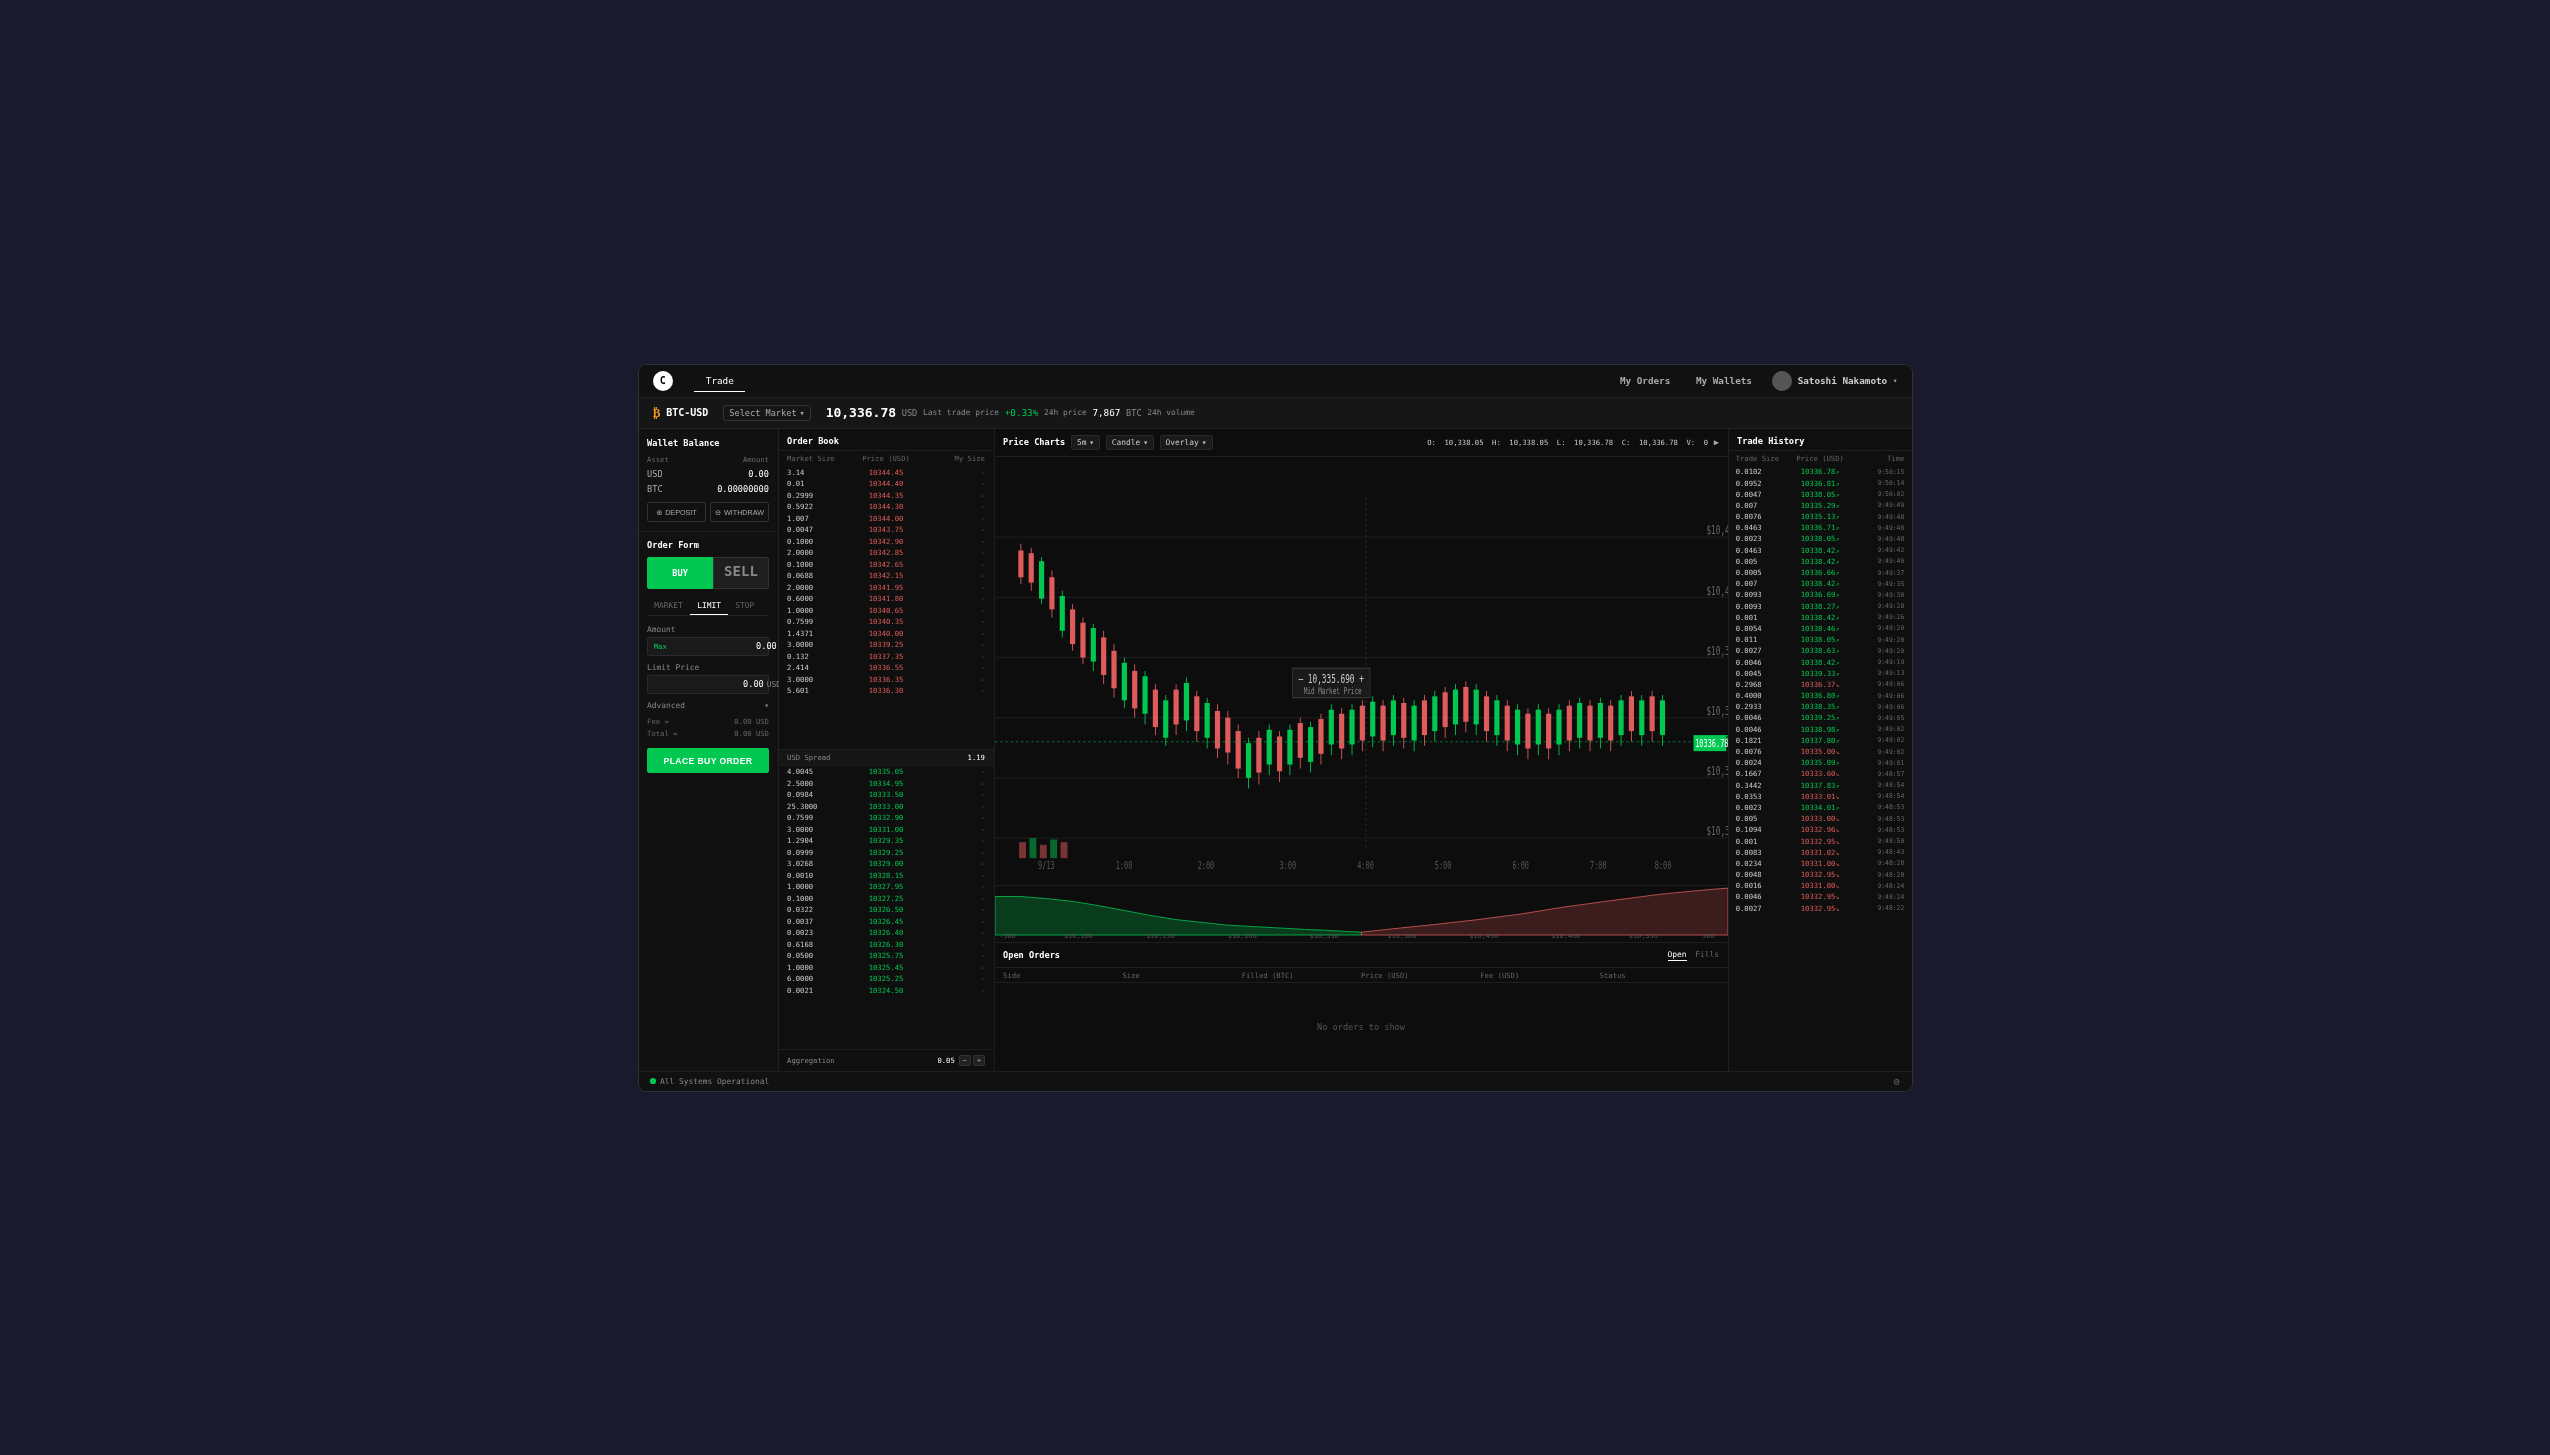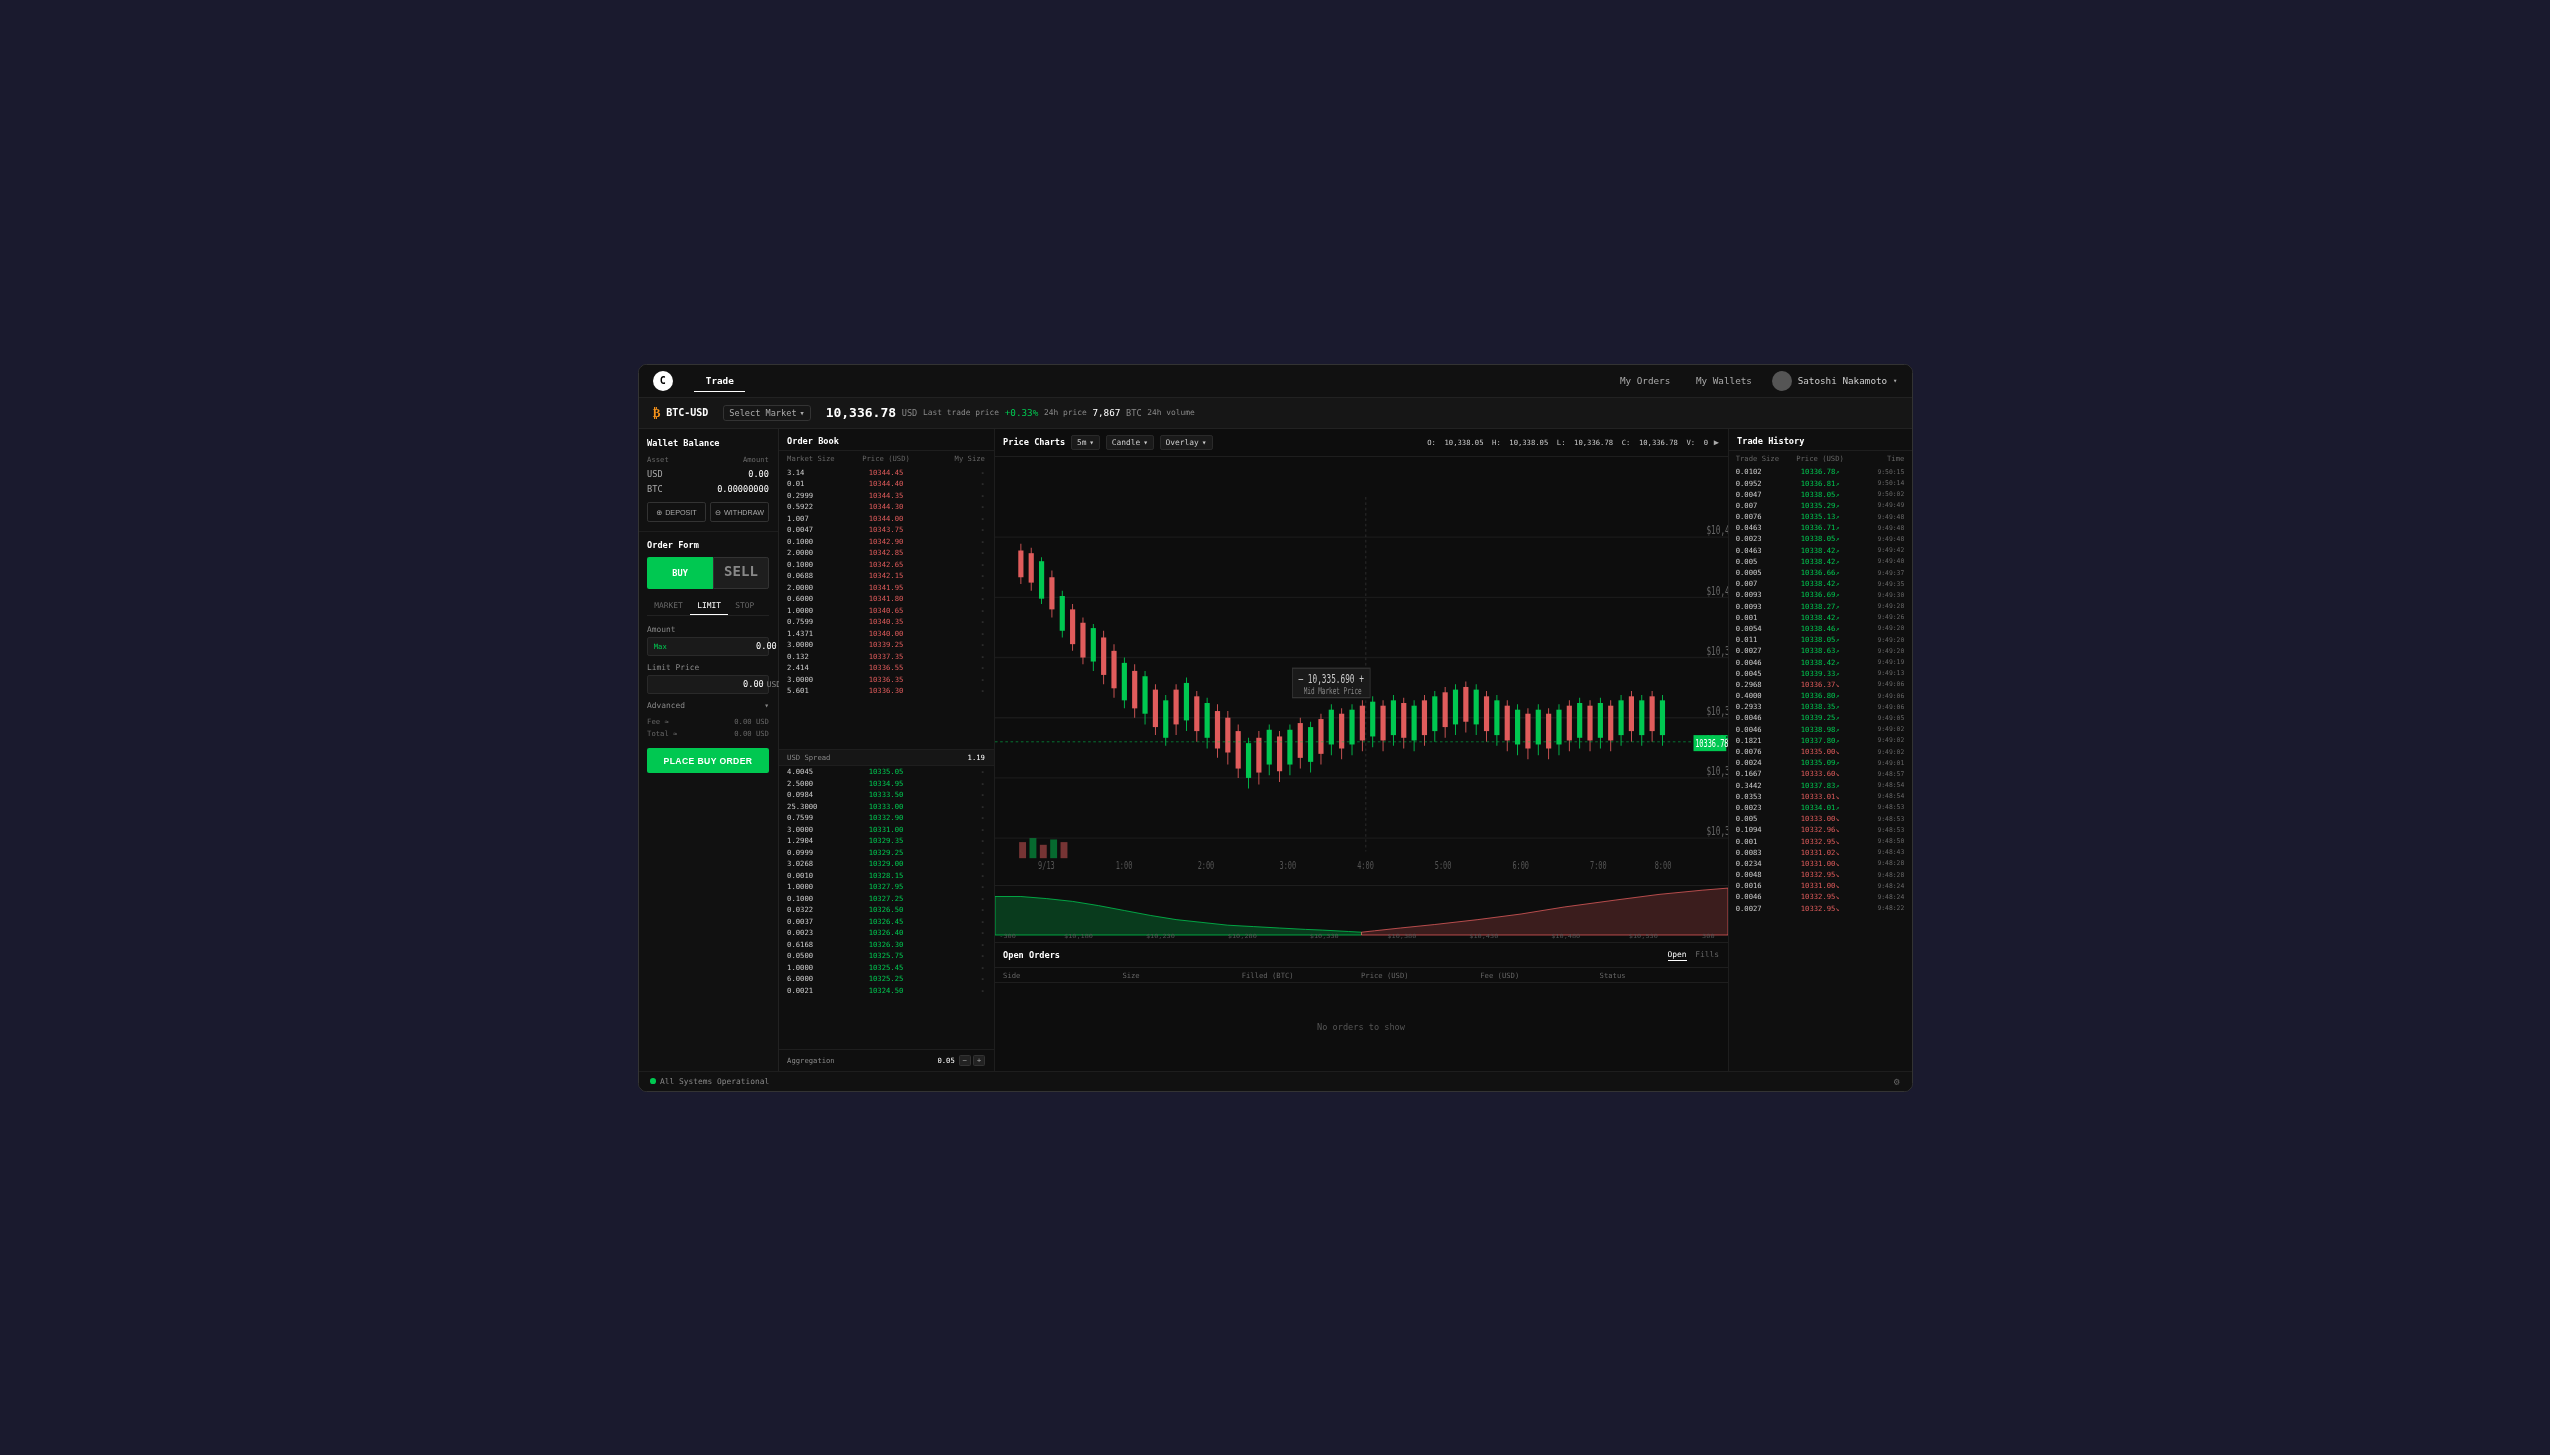--- a/index.html
+++ b/index.html
@@ -44,31 +44,31 @@
       font-size: 10px;
       color: #000;
       margin-right: 21.5px;
     }
     .nav-tab {
       padding: 5.7px 11.5px;
       color: #ccc;
       font-size: 9.3px;
       cursor: pointer;
       border-bottom: 1.4px solid transparent;
-      font-weight: bold;
     }
     .nav-tab.active {
       color: #fff;
       border-bottom: 1.4px solid #fff;
     }
     .nav-right {
       margin-left: auto;
       display: flex;
       align-items: center;
       gap: 14.3px;
+      font-weight: bold;
     }
     .nav-btn {
       color: #aaa;
       font-size: 9.3px;
       cursor: pointer;
       padding: 2.9px 5.7px;
     }
     .user-area {
       display: flex;
       align-items: center;

